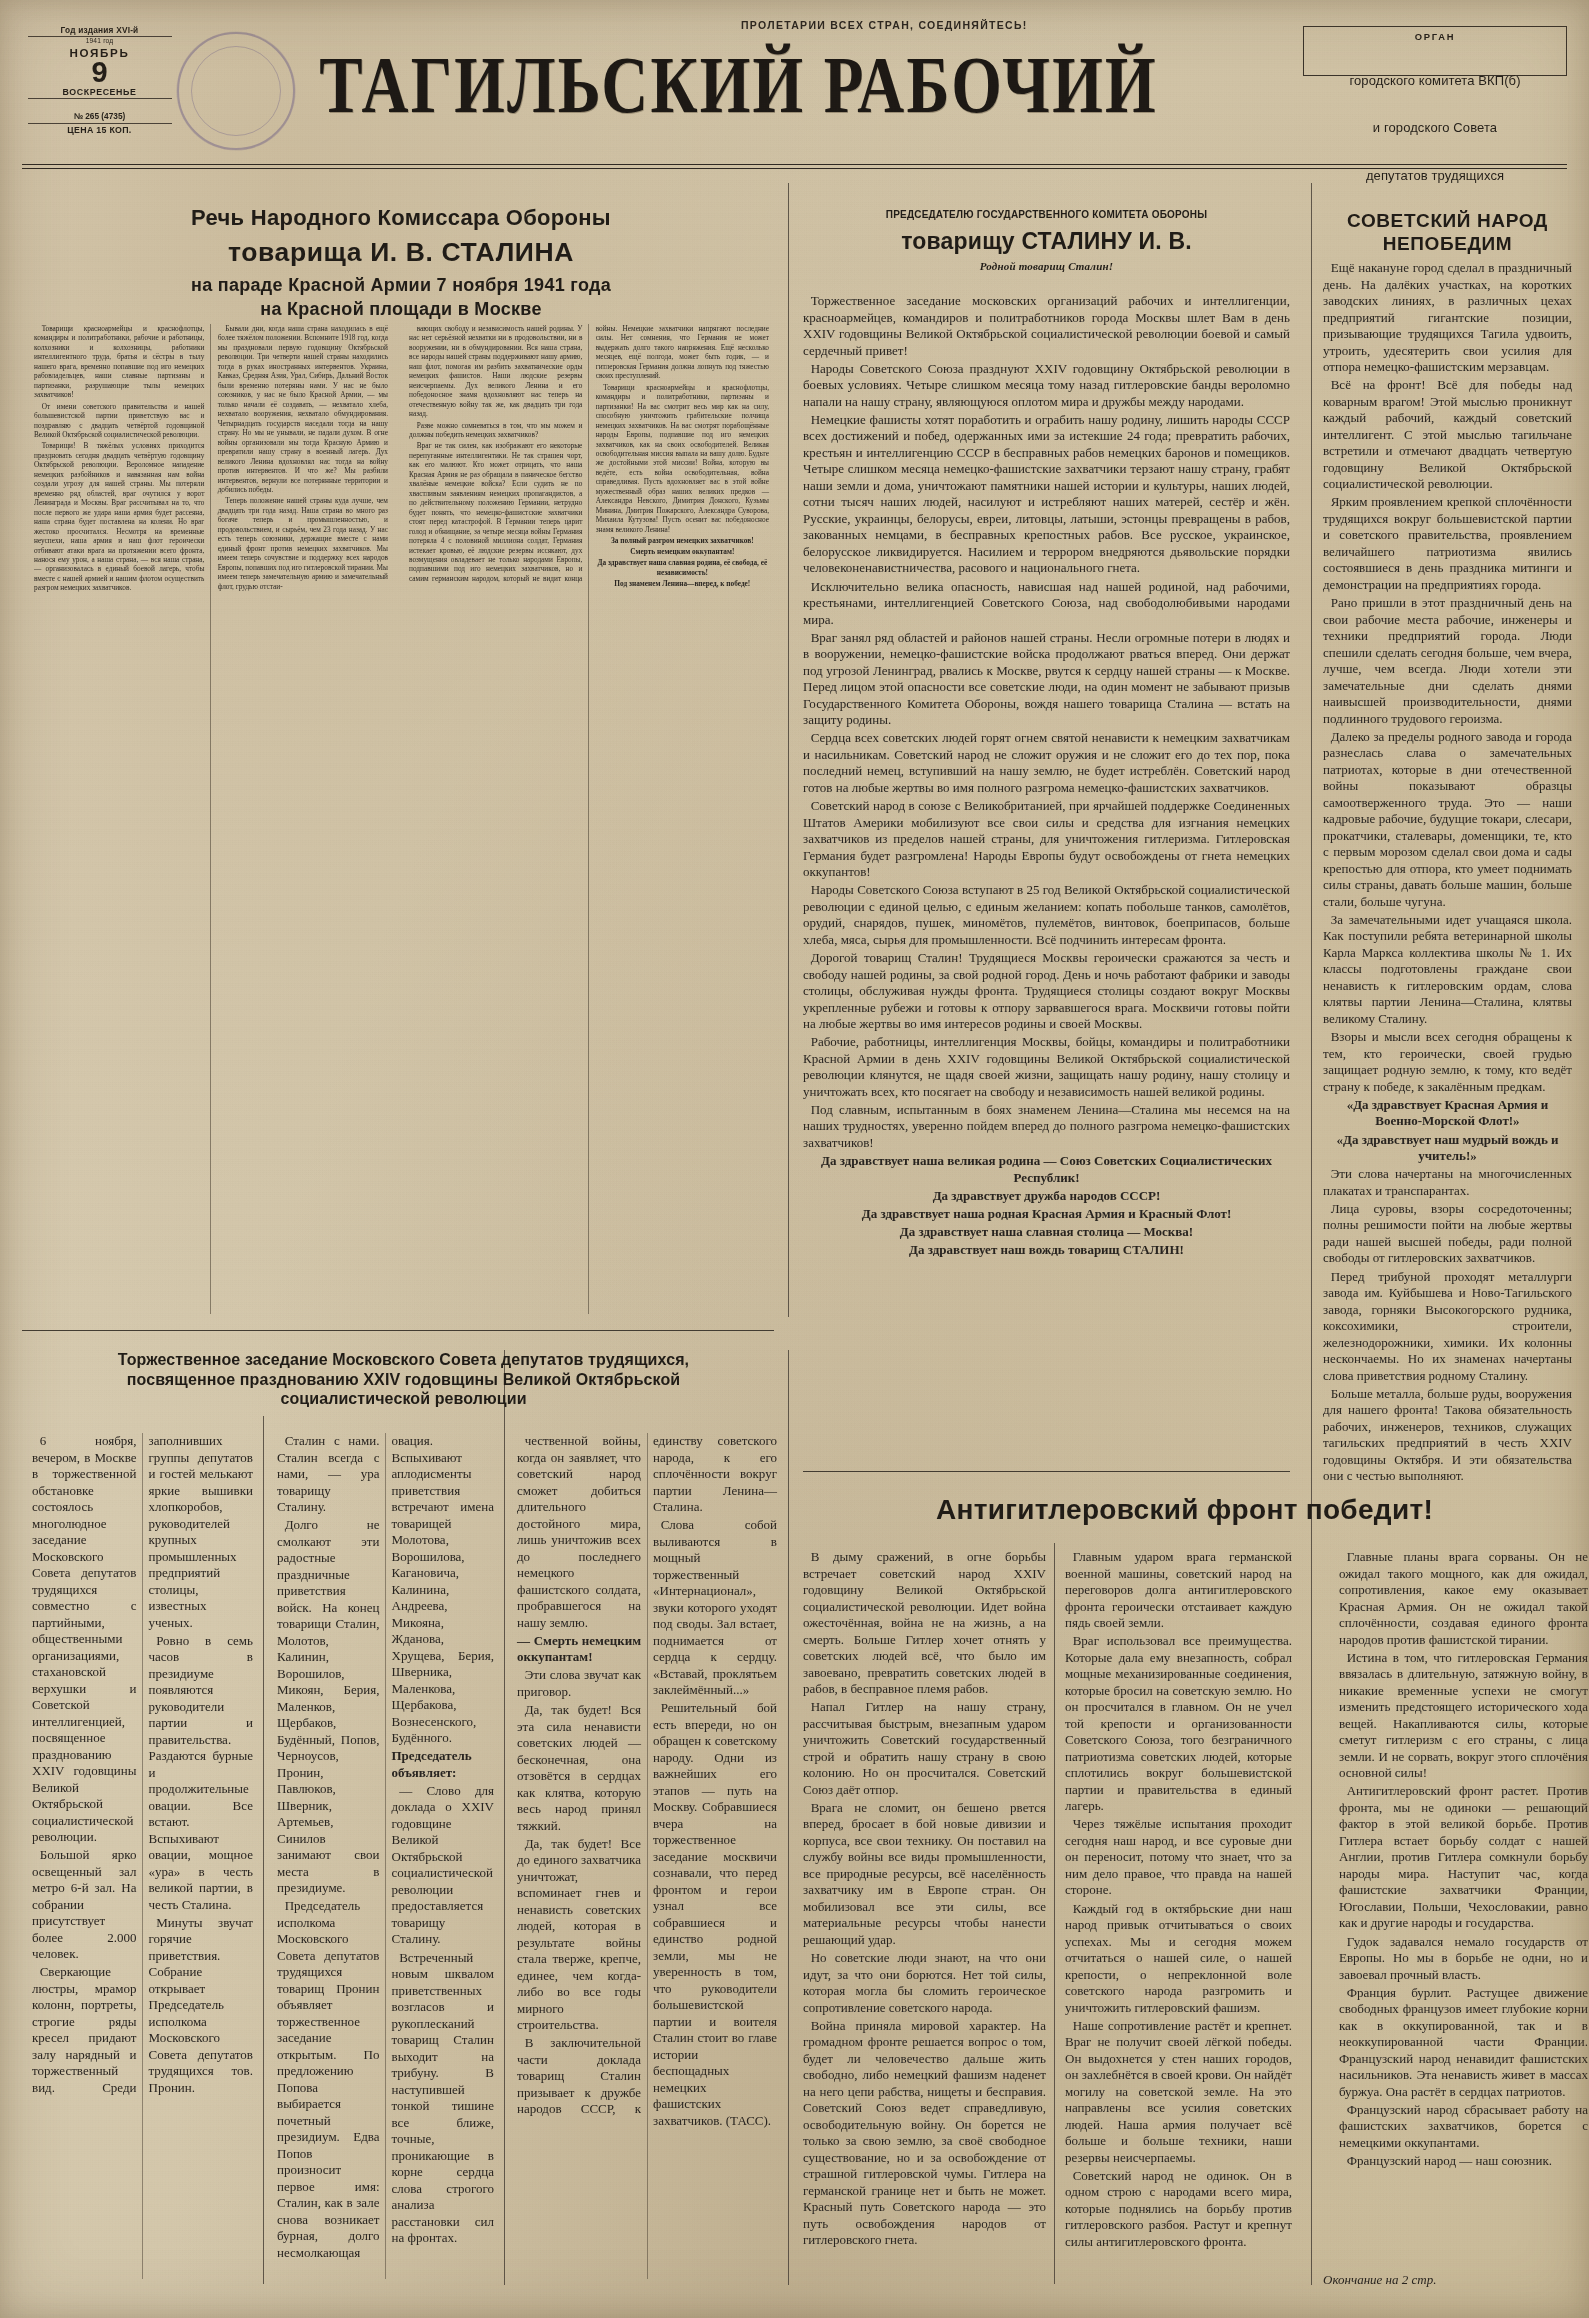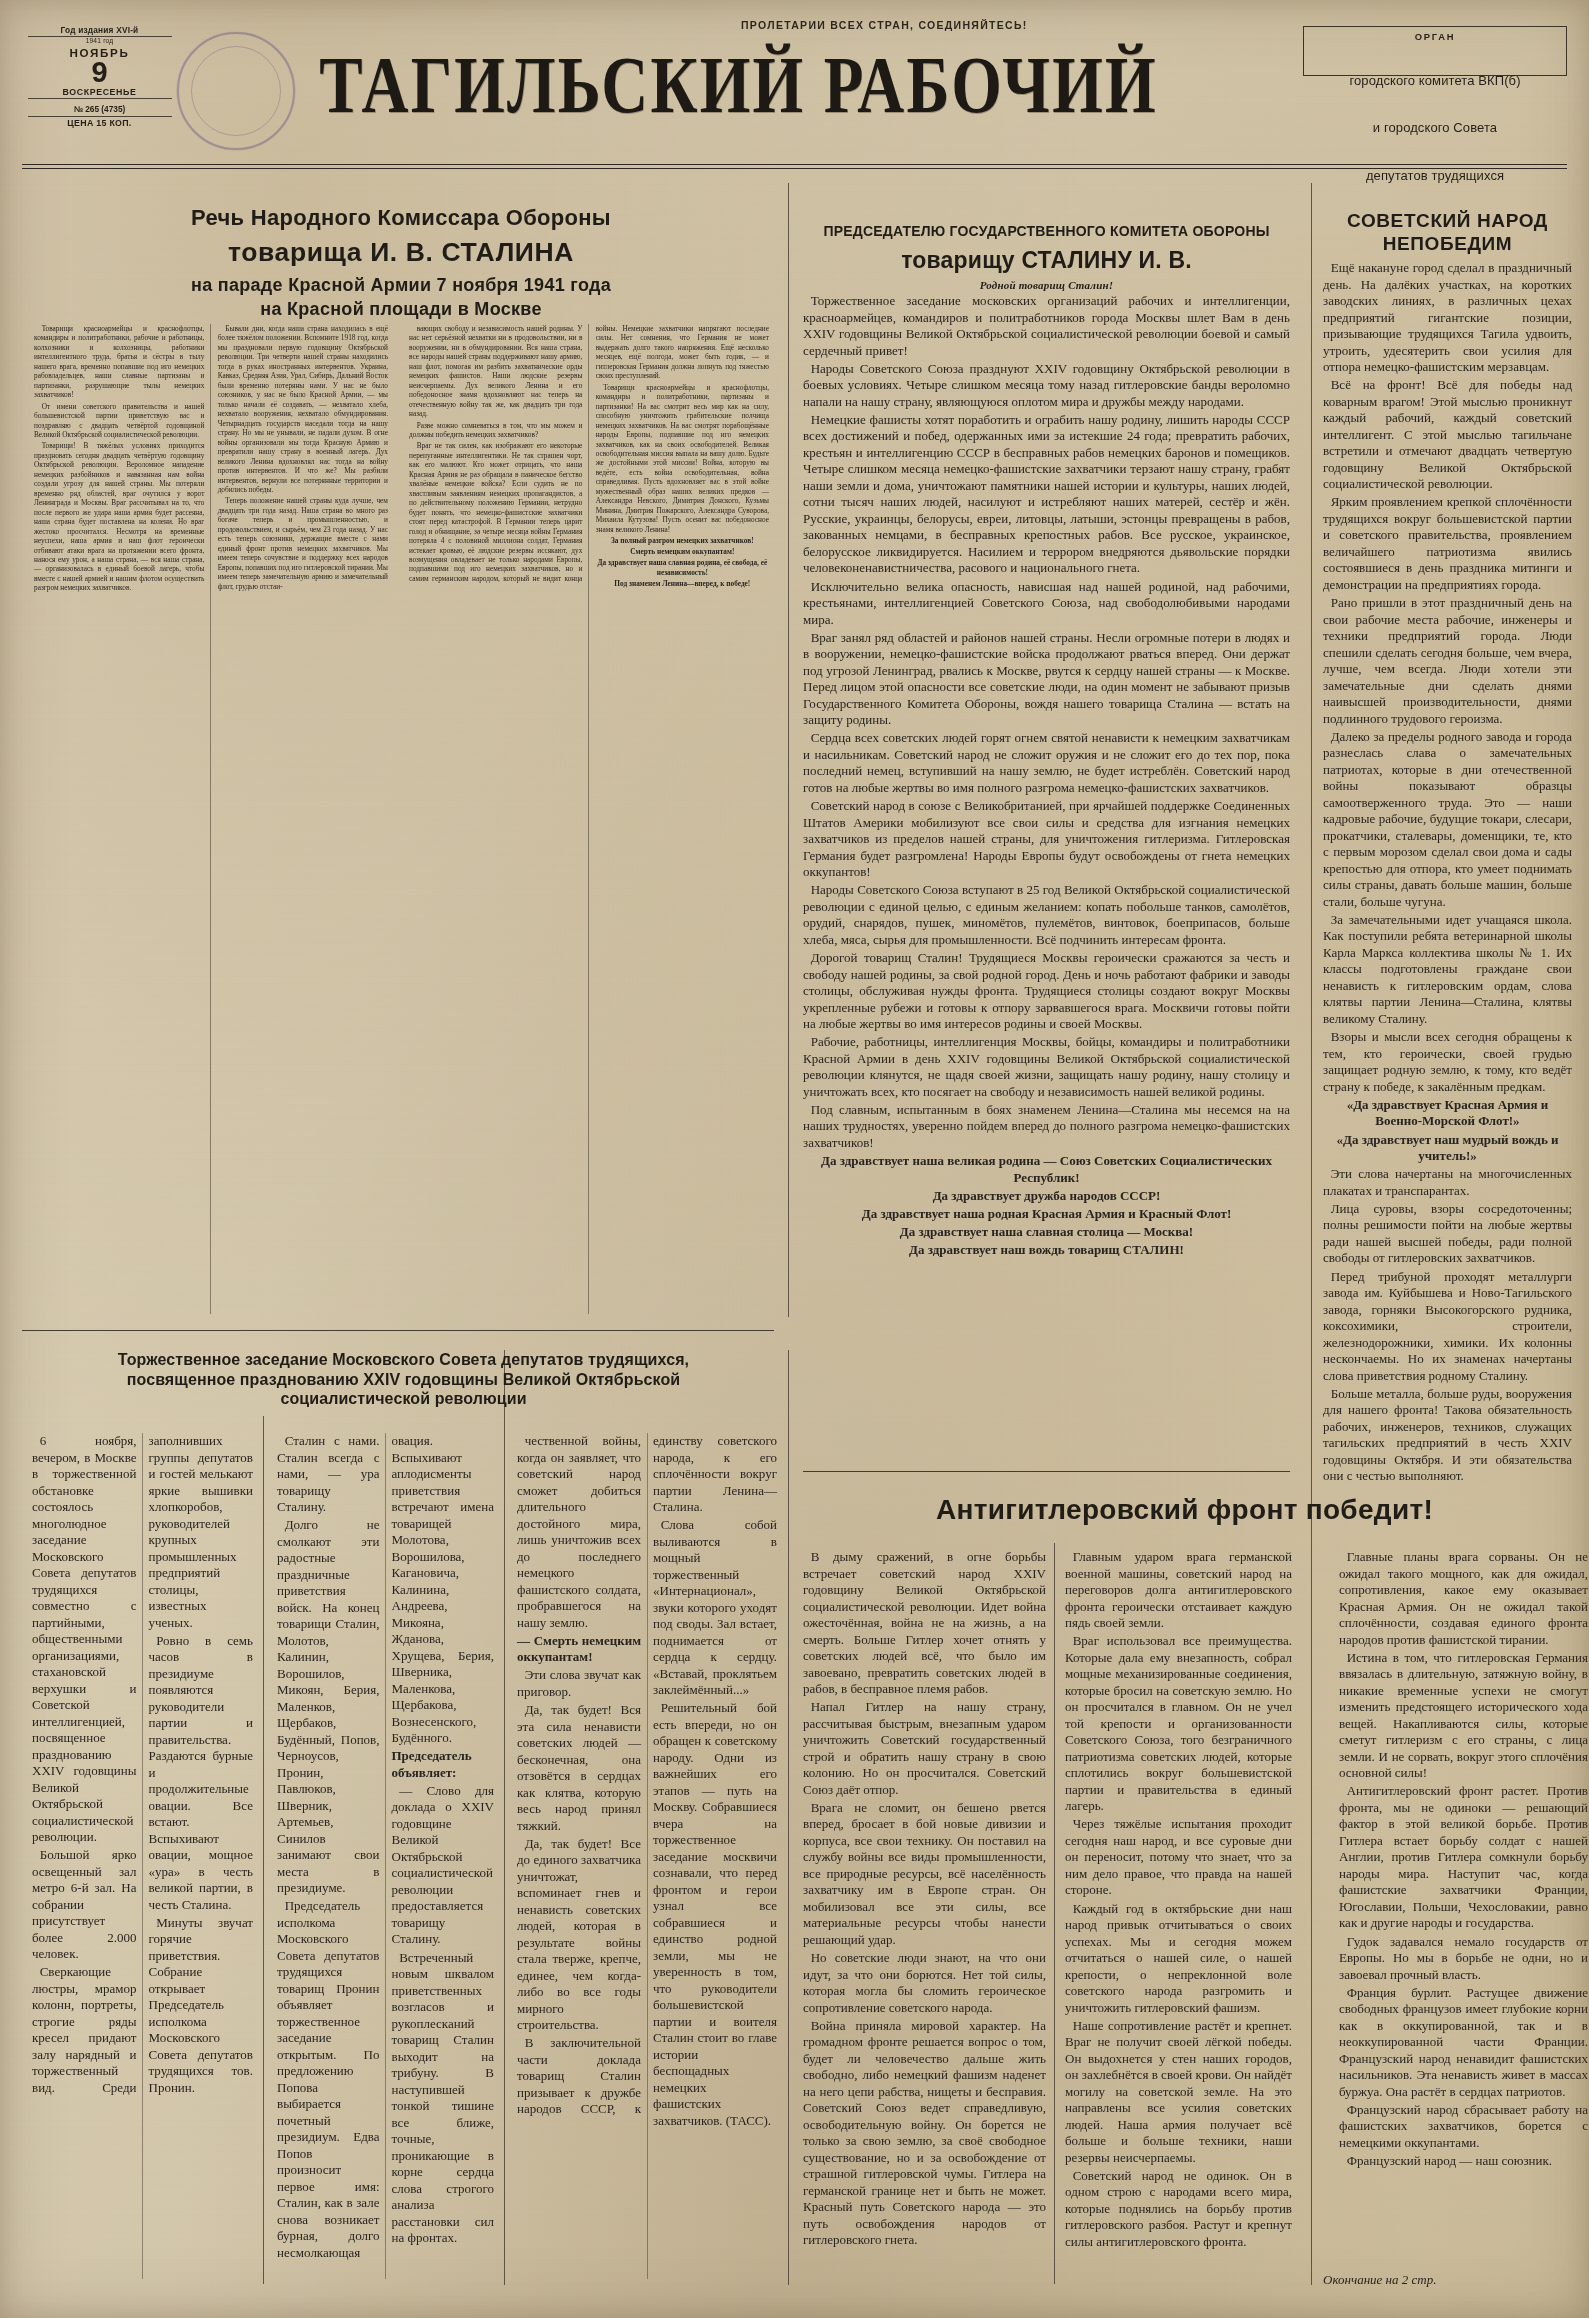--- a/index.html
+++ b/index.html
@@ -89,21 +89,21 @@
   .ml-weekday {
     font-size: 8.8px;
     font-weight: 700;
     letter-spacing: 0.6px;
   }
   .ml-num {
     font-size: 8.3px;
     font-weight: 700;
     border-top: 0.6px solid #4a4238;
     margin-top: 1.1px;
-    padding-top: 6px;
+    padding-top: 13px;
   }
   .ml-price {
     font-size: 8.8px;
     font-weight: 700;
     border-top: 0.6px solid #4a4238;
     margin-top: 0.6px;
     padding-top: 1.1px;
     letter-spacing: 0.3px;
   }
   .stamp {
@@ -297,21 +297,21 @@
     <p>Разве можно сомневаться в том, что мы можем и должны победить немецких захватчиков?</p>
     <p>Враг не так силен, как изображают его некоторые перепуганные интеллигентики. Не так страшен чорт, как его малюют. Кто может отрицать, что наша Красная Армия не раз обращала в паническое бегство хвалёные немецкие войска? Если судить не по хвастливым заявлениям немецких пропагандистов, а по действительному положению Германии, нетрудно будет понять, что немецко-фашистские захватчики стоят перед катастрофой. В Германии теперь царит голод и обнищание, за четыре месяца войны Германия потеряла 4 с половиной миллиона солдат, Германия истекает кровью, её людские резервы иссякают, дух возмущения овладевает не только народами Европы, подпавшими под иго немецких захватчиков, но и самим германским народом, который не видит конца войны. Немецкие захватчики напрягают последние силы. Нет сомнения, что Германия не может выдержать долго такого напряжения. Ещё несколько месяцев, ещё полгода, может быть годик, — и гитлеровская Германия должна лопнуть под тяжестью своих преступлений.</p>
     <p>Товарищи красноармейцы и краснофлотцы, командиры и политработники, партизаны и партизанки! На вас смотрит весь мир как на силу, способную уничтожить грабительские полчища немецких захватчиков. На вас смотрят порабощённые народы Европы, подпавшие под иго немецких захватчиков, как на своих освободителей. Великая освободительная миссия выпала на вашу долю. Будьте же достойными этой миссии! Война, которую вы ведёте, есть война освободительная, война справедливая. Пусть вдохновляет вас в этой войне мужественный образ наших великих предков — Александра Невского, Димитрия Донского, Кузьмы Минина, Дмитрия Пожарского, Александра Суворова, Михаила Кутузова! Пусть осенит вас победоносное знамя великого Ленина!</p>
     <p class="center">За полный разгром немецких захватчиков!</p>
     <p class="center">Смерть немецким оккупантам!</p>
     <p class="center">Да здравствует наша славная родина, её свобода, её независимость!</p>
     <p class="center">Под знаменем Ленина—вперед, к победе!</p>
   </div>
 
   <div class="colbox" id="a2-head" style="left:803px; top:209px; width:487px;">
-    <div class="hl" style="font-size:14px;margin-top:14px;">ПРЕДСЕДАТЕЛЮ ГОСУДАРСТВЕННОГО КОМИТЕТА ОБОРОНЫ</div>
+    <div class="hl" style="font-size:10px;">ПРЕДСЕДАТЕЛЮ ГОСУДАРСТВЕННОГО КОМИТЕТА ОБОРОНЫ</div>
     <div class="hl" style="font-size:23px; margin-top:5.5px;">товарищу СТАЛИНУ И. В.</div>
     <div class="hl l3">Родной товарищ Сталин!</div>
   </div>
 
   <div class="colbox body small" style="left:803px; top:293px; width:487px; height:1156px;">
     <p>Торжественное заседание московских организаций рабочих и интеллигенции, красноармейцев, командиров и политработников города Москвы шлет Вам в день XXIV годовщины Великой Октябрьской социалистической революции боевой и самый сердечный привет!</p>
     <p>Народы Советского Союза празднуют XXIV годовщину Октябрьской революции в боевых условиях. Четыре слишком месяца тому назад гитлеровские банды вероломно напали на нашу страну, являющуюся оплотом мира и дружбы между народами.</p>
     <p>Немецкие фашисты хотят поработить и ограбить нашу родину, лишить народы СССР всех достижений и побед, одержанных ими за истекшие 24 года; превратить рабочих, крестьян и интеллигенцию СССР в бесправных рабов немецких баронов и помещиков. Четыре слишком месяца немецко-фашистские захватчики терзают нашу страну, грабят наши земли и дома, уничтожают памятники нашей истории и культуры, наших людей, сотни тысяч наших людей, насилуют и истребляют наших матерей, сестёр и жён. Русские, украинцы, белорусы, евреи, литовцы, латыши, эстонцы превращены в рабов, закованных немцами, в бесправных крепостных рабов. Все русское, украинское, белорусское ликвидируется. Насилием и террором внедряются дьявольские порядки человеконенавистничества, расового и национального гнета.</p>
     <p>Исключительно велика опасность, нависшая над нашей родиной, над рабочими, крестьянами, интеллигенцией Советского Союза, над свободолюбивыми народами мира.</p>
     <p>Враг занял ряд областей и районов нашей страны. Несли огромные потери в людях и в вооружении, немецко-фашистские войска продолжают рваться вперед. Они держат под угрозой Ленинград, рвались к Москве, рвутся к сердцу нашей страны — к Москве. Перед лицом этой опасности все советские люди, на один момент не забывают призыв Государственного Комитета Обороны, вождя нашего товарища Сталина — встать на защиту родины.</p>

